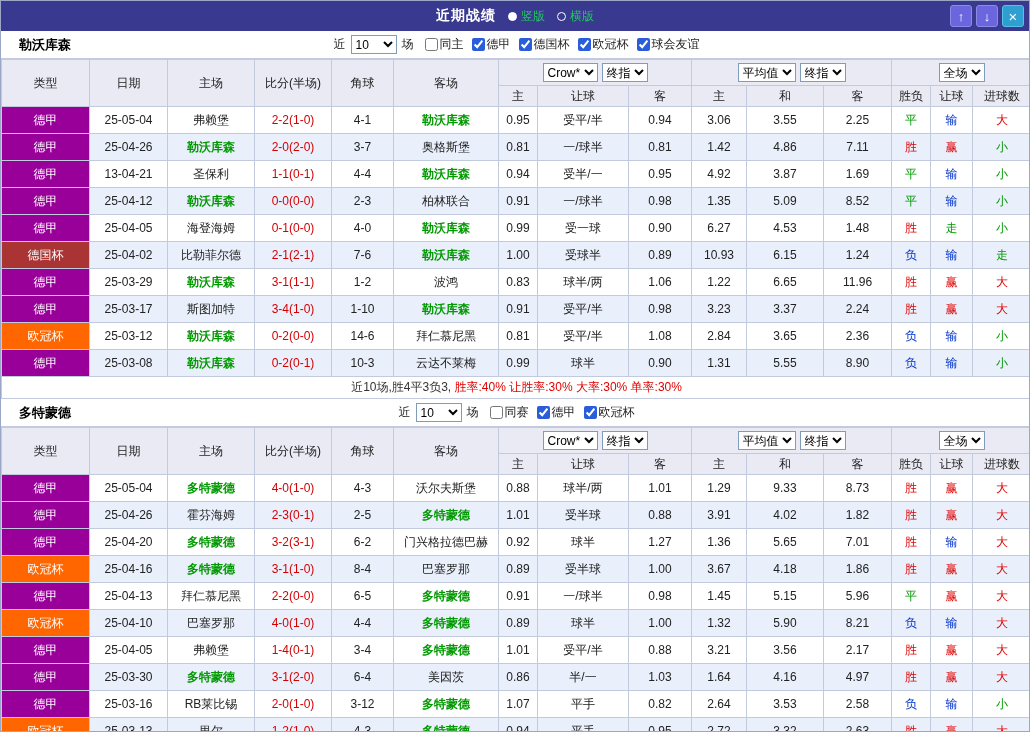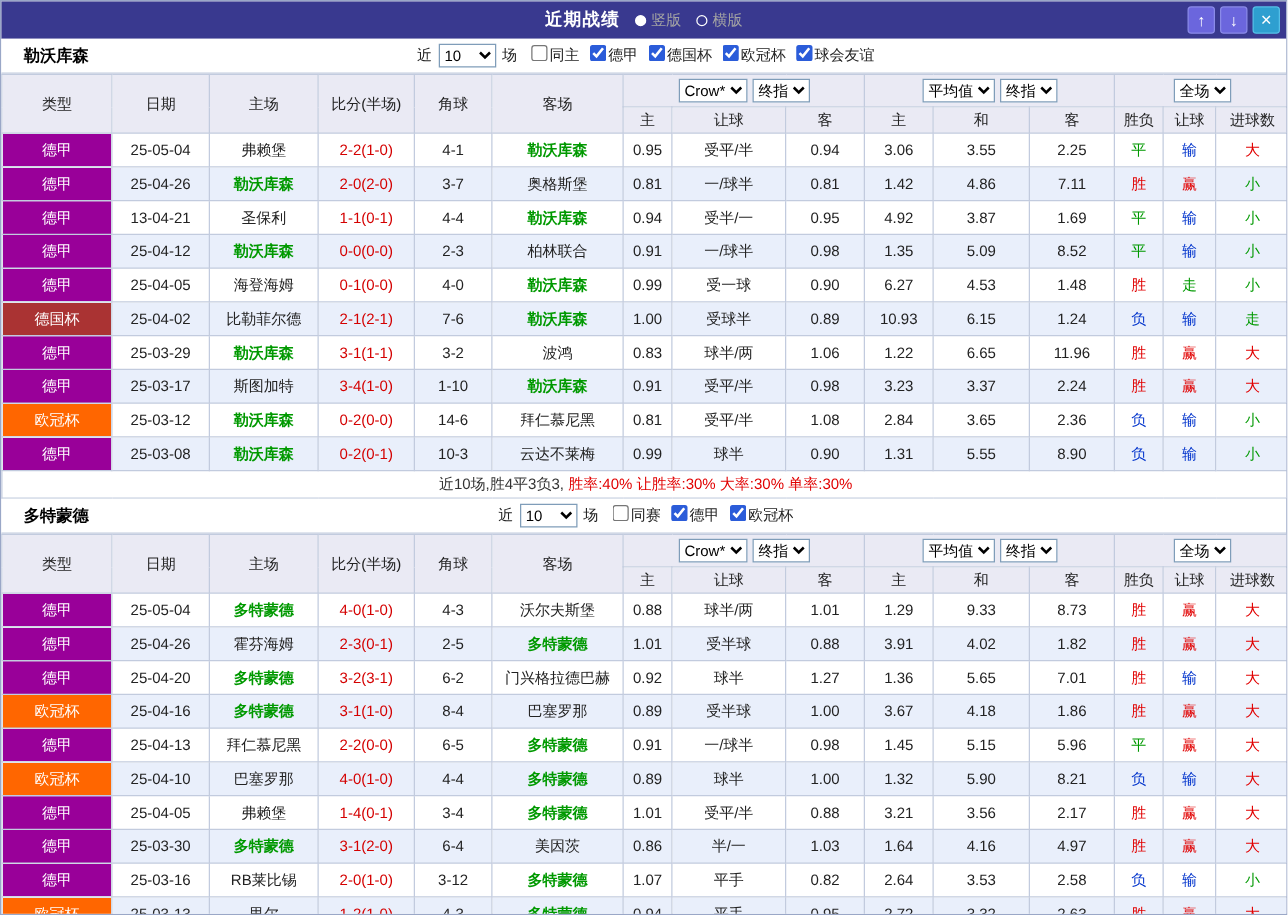--- a/index.html
+++ b/index.html
@@ -5,32 +5,32 @@
   html,body{margin:0;padding:0;}
   body{width:1030px;font-family:"Liberation Sans","DejaVu Sans",sans-serif;background:#fff;}
   .window{width:1030px;height:732px;border:1px solid #9aa7c7;box-sizing:border-box;display:flex;flex-direction:column;overflow:hidden;}
   
   .titlebar{height:30px;min-height:30px;background:#39398f;position:relative;display:flex;align-items:center;justify-content:center;}
   .tb-center{display:flex;align-items:center;gap:12px;}
   .tb-title{color:#fff;font-weight:bold;font-size:14px;letter-spacing:1px;}
   .radio{display:inline-flex;align-items:center;gap:4px;cursor:pointer;}
   .rdot{width:9px;height:9px;border:1px solid #fff;border-radius:50%;display:inline-block;box-sizing:border-box;}
   .rdot.selected{background:#fff;}
-  .rlbl{color:#a3a3a3;font-size:12px;}
+  .rlbl{color:#22c55e;font-size:12px;}
   .tb-buttons{position:absolute;right:5px;top:4px;display:flex;gap:4px;}
   .tbbtn{width:22px;height:22px;border:1px solid #8a8ae8;border-radius:3px;color:#fff;font-size:13px;line-height:19px;text-align:center;padding:0;cursor:pointer;}
   .tbbtn.purple{background:#6b66dd;}
   .tbbtn.cyan{background:#2e9fd0;border-color:#55c0e8;font-size:15px;}
   
   #sections{flex:1;display:flex;flex-direction:column;}
   .sec-head{height:27px;min-height:27px;position:relative;display:flex;align-items:center;justify-content:center;border-bottom:1px solid #c2cbde;font-size:12px;background:#fff;}
   .team{position:absolute;left:18px;font-weight:bold;font-size:13px;color:#000;}
   .filters{display:flex;align-items:center;}
   .flbl{margin:0 3px;color:#222;}
-  .cb{display:inline-flex;align-items:flex-start;margin-left:8px;cursor:pointer;color:#222;}
+  .cb{display:inline-flex;align-items:center;margin-left:8px;cursor:pointer;color:#222;}
   .cb input{width:13px;height:13px;margin:0 2px 0 0;accent-color:#2b5cd9;}
   .sel{height:19px;font-size:12px;border:1px solid #7f9db9;background:#fff;margin:0 2px;}
   .selcount{width:46px;}
   
   table.grid{width:100%;border-collapse:collapse;table-layout:fixed;}
   .grid th,.grid td{border:1px solid #c2cbde;font-size:12px;text-align:center;white-space:nowrap;overflow:hidden;padding:0;color:#222;}
   .grid thead th{background:#eaeaf4;font-weight:normal;}
   .h1 th{height:25px;}
   .h2 th{height:20px;}
   tbody tr.row td{height:26px;background:#fff;}
@@ -239,21 +239,21 @@
               <td>1.24</td>
               <td style="color:#0033cc">负</td>
               <td style="color:#0033cc">输</td>
               <td style="color:#009900">走</td>
             </tr>
             <tr class="row">
               <td class="type" style="background:#990099">德甲</td>
               <td>25-03-29</td>
               <td class="teamcell focus">勒沃库森</td>
               <td class="score">3-1(1-1)</td>
-              <td>3-2</td>
+              <td>1-2</td>
               <td class="teamcell">波鸿</td>
               <td>0.83</td>
               <td>球半/两</td>
               <td>1.06</td>
               <td>1.22</td>
               <td>6.65</td>
               <td>11.96</td>
               <td style="color:#e10000">胜</td>
               <td style="color:#e10000">赢</td>
               <td style="color:#e10000">大</td>

